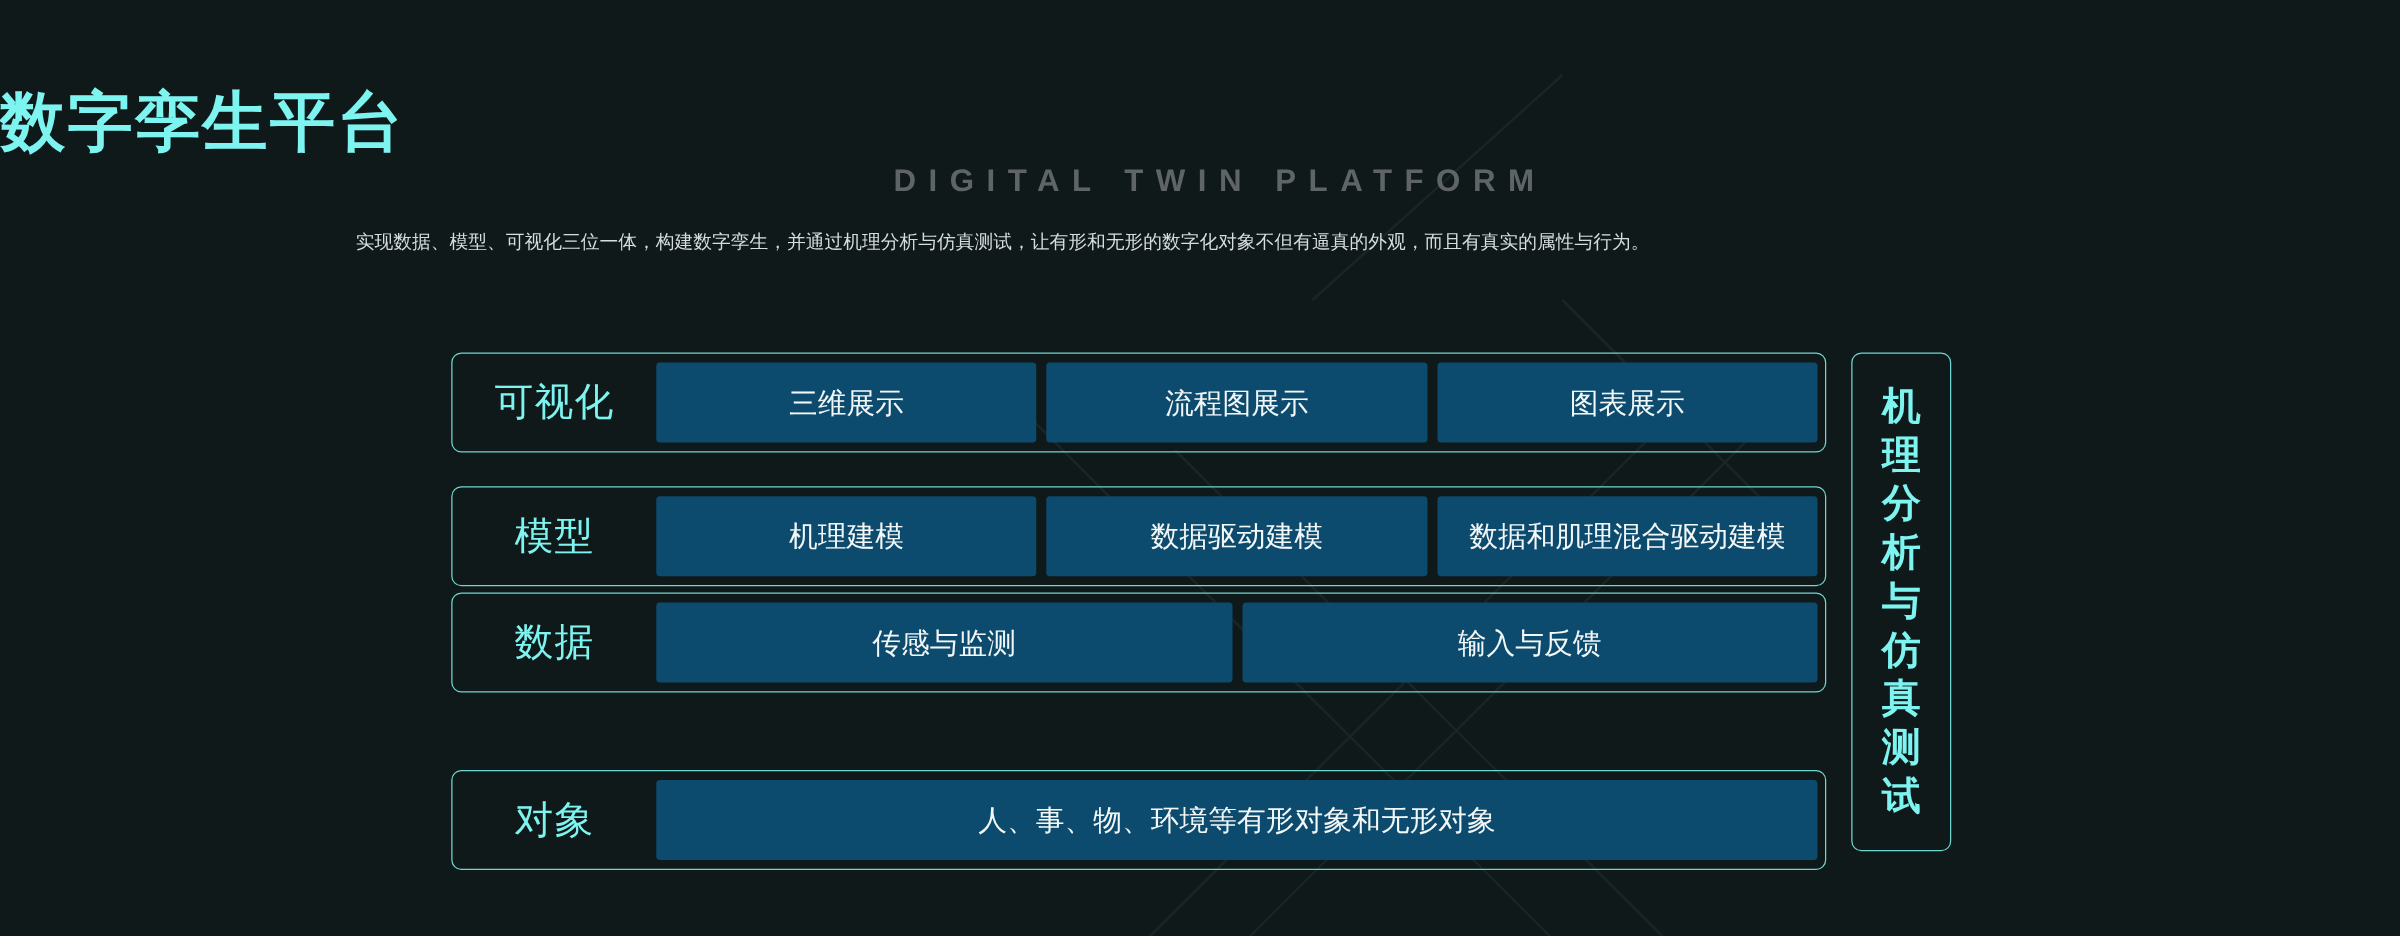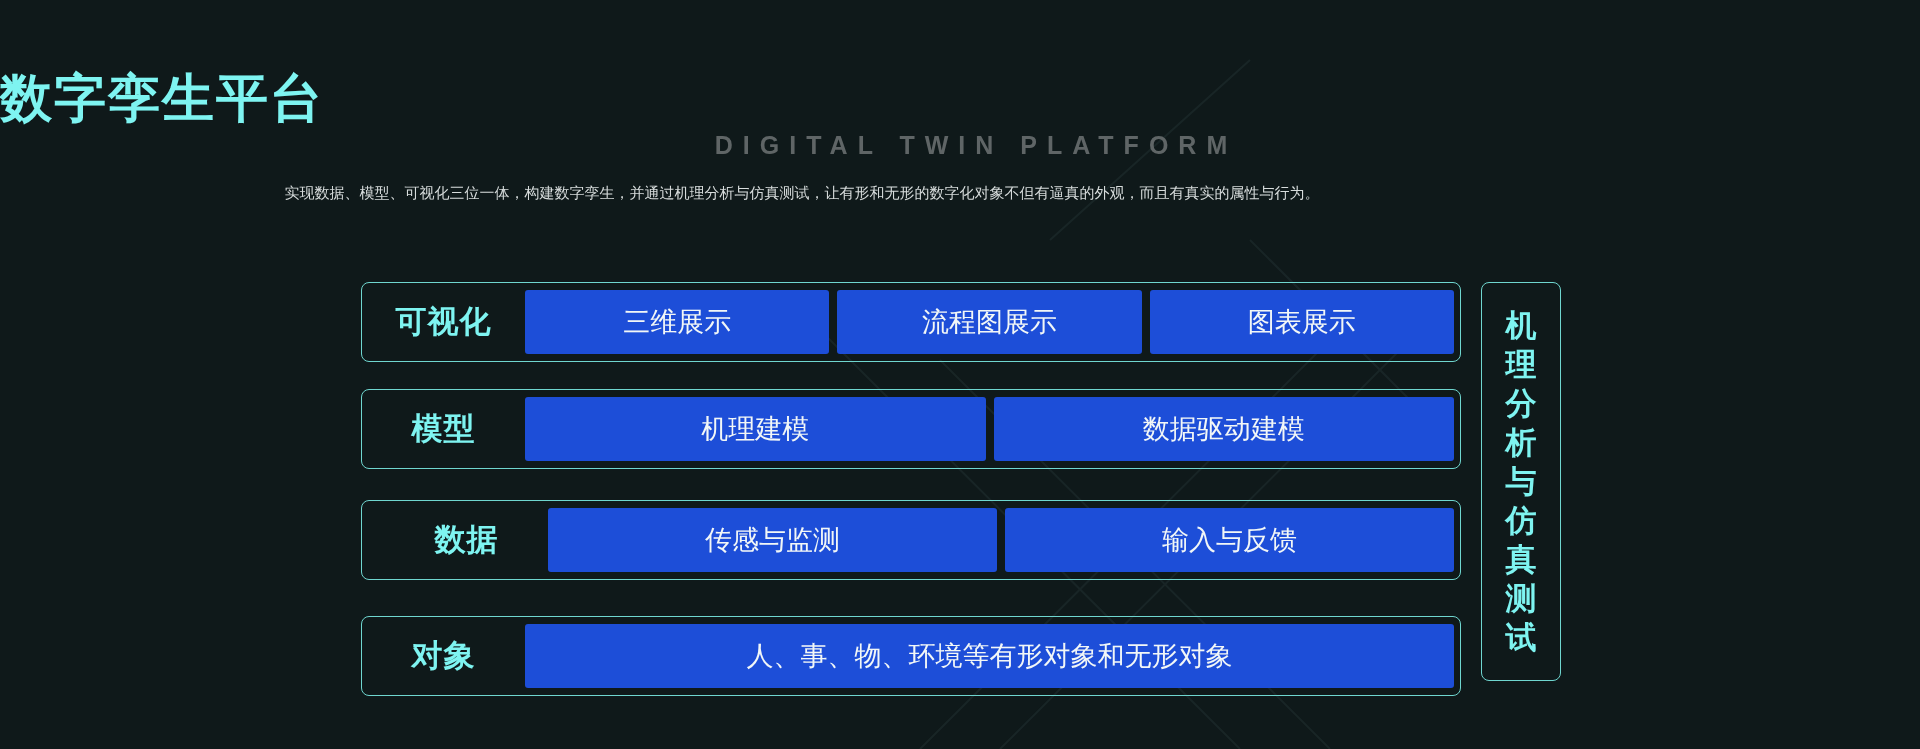--- a/index.html
+++ b/index.html
@@ -32,31 +32,31 @@
       text-align: center;
       font-size: 15px; color: #d7dcdc; line-height: 22px;
     }
     .row {
       position: absolute; left: 361px; width: 1100px; height: 80px;
       border: 1.5px solid #6fd6cf; border-radius: 8px;
       display: flex; align-items: center;
     }
     .row-label {
       width: 163px; flex: none; text-align: center;
-      font-size: 31px; font-weight: bold; color: #7ef4f1;
+      font-size: 31px; font-weight: normal; color: #7ef4f1;
       letter-spacing: 1px;
     }
     .items {
       flex: 1; display: flex; gap: 8px; height: 64px;
       padding-right: 6px;
     }
     .item {
-      flex: 1; background: #1d4ed8; border-radius: 3px;
+      flex: 1; background: #0c4a6e; border-radius: 3px;
       display: flex; align-items: center; justify-content: center;
-      font-size: 27px; color: #f2f7f7; white-space: nowrap;
+      font-size: 23px; color: #f2f7f7; white-space: nowrap;
     }
     .side {
       position: absolute; left: 1481px; top: 282px; width: 80px; height: 399px;
       border: 1.5px solid #6fd6cf; border-radius: 8px;
       display: flex; flex-direction: column; align-items: center; justify-content: center;
     }
     .side-char {
       font-size: 31px; font-weight: bold; color: #7ef4f1;
       line-height: 39px;
     }
@@ -86,24 +86,25 @@
     <div class="item">流程图展示</div>
     <div class="item">图表展示</div>
   </div>
 </div>
 
 <div class="row" style="top:389px;">
   <div class="row-label">模型</div>
   <div class="items">
     <div class="item">机理建模</div>
     <div class="item">数据驱动建模</div>
+    <div class="item">数据和肌理混合驱动建模</div>
   </div>
 </div>
 
-<div class="row" style="top:500px;padding-left:23px;">
+<div class="row" style="top:474px;">
   <div class="row-label">数据</div>
   <div class="items">
     <div class="item">传感与监测</div>
     <div class="item">输入与反馈</div>
   </div>
 </div>
 
 <div class="row" style="top:616px;">
   <div class="row-label">对象</div>
   <div class="items">

